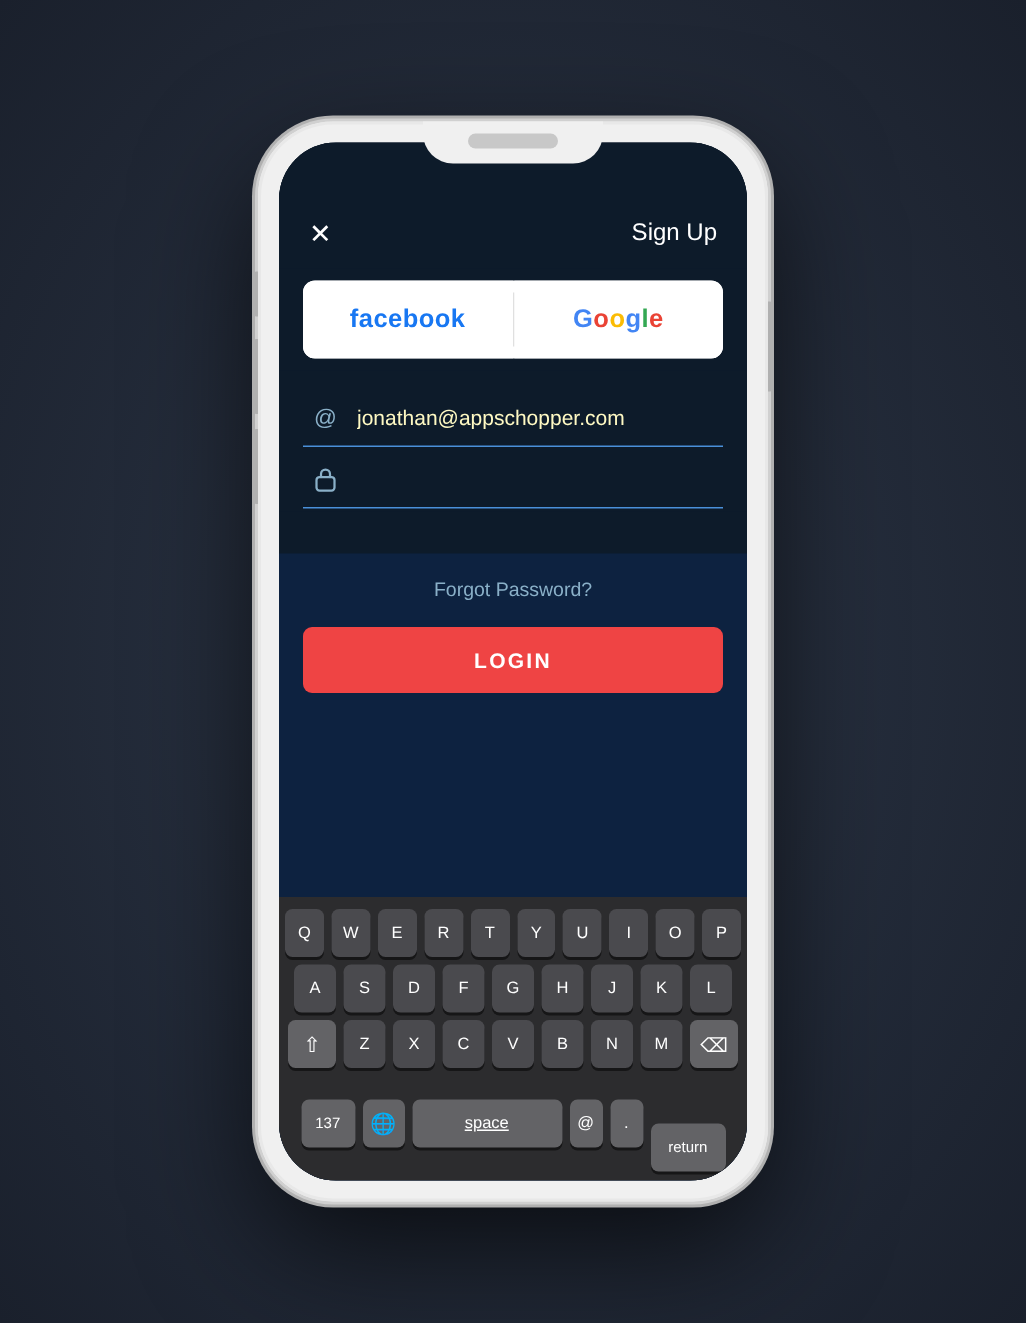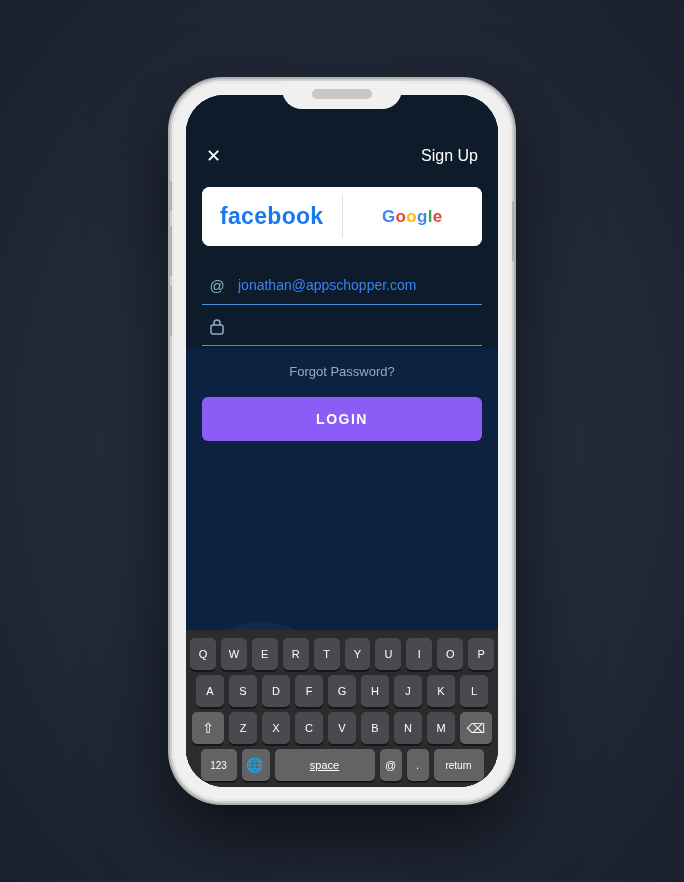--- a/index.html
+++ b/index.html
@@ -149,21 +149,21 @@
       justify-content: center;
       cursor: pointer;
       background: #ffffff;
     }
     .social-btn-divider {
       width: 1px;
       background: #e0e0e0;
       margin: 8px 0;
     }
     .facebook-text {
-      font-size: 23px;
+      font-size: 17px;
       font-weight: 700;
       color: #1877f2;
       letter-spacing: 0.3px;
     }
     .google-logo {
       font-size: 17px;
       font-weight: 700;
       letter-spacing: 0.3px;
     }
     .google-logo .g-blue   { color: #4285f4; }
@@ -193,34 +193,35 @@
       align-items: center;
       justify-content: center;
       color: #8ab0c8;
       font-size: 15px;
     }
     .input-field {
       flex: 1;
       background: transparent;
       border: none;
       outline: none;
-      color: #3b82f6;
+      color: #fef9c3;
       font-size: 14px;
     }
     .input-field::placeholder {
       color: #6b8a9e;
     }
 
     
     .lower-section {
       background: #0d2240;
       flex: 1;
       padding: 16px;
       position: relative;
       overflow: hidden;
+      margin-top: 28px;
     }
     .forgot-password {
       text-align: center;
       color: #8ab0c8;
       font-size: 13px;
       margin-bottom: 18px;
       cursor: pointer;
     }
 
     
@@ -229,21 +230,21 @@
       bottom: 30px;
       left: -20px;
       width: 200px;
       height: 160px;
       opacity: 0.08;
       pointer-events: none;
     }
 
     
     .login-btn {
-      background: #8b5cf6;
+      background: #ef4444;
       color: #ffffff;
       border: none;
       border-radius: 6px;
       width: 100%;
       padding: 14px;
       font-size: 14px;
       font-weight: 700;
       letter-spacing: 1.5px;
       cursor: pointer;
     }
@@ -389,26 +390,26 @@
           <div class="kb-key">Z</div>
           <div class="kb-key">X</div>
           <div class="kb-key">C</div>
           <div class="kb-key">V</div>
           <div class="kb-key">B</div>
           <div class="kb-key">N</div>
           <div class="kb-key">M</div>
           <div class="kb-key special" style="min-width:32px;max-width:32px;font-size:13px;">⌫</div>
         </div>
         <div class="kb-row-bottom">
-          <div class="kb-key special" style="min-width:36px;font-size:10px;">123</div>
+          <div class="kb-key special" style="min-width:36px;font-size:10px;">137</div>
           <div class="kb-key special" style="min-width:28px;">
             <span class="kb-globe">🌐</span>
           </div>
           <div class="kb-key space-key" style="min-width:100px;max-width:100px;text-decoration:underline;">space</div>
           <div class="kb-key special" style="min-width:22px;max-width:22px;">@</div>
           <div class="kb-key special" style="min-width:22px;max-width:22px;">.</div>
-          <div class="kb-key return-key" style="min-width:50px;max-width:50px;">return</div>
+          <div class="kb-key return-key" style="min-width:50px;max-width:50px;margin-top:32px;">return</div>
         </div>
       </div>
 
     </div>
   </div>
 </div>
 
 </body></html>

